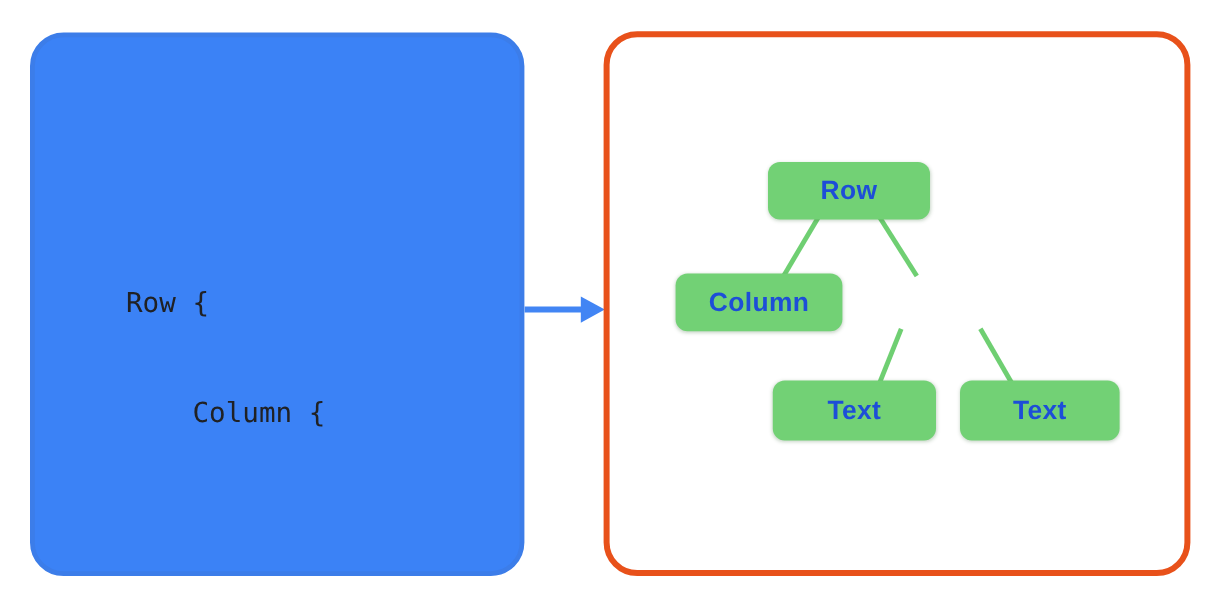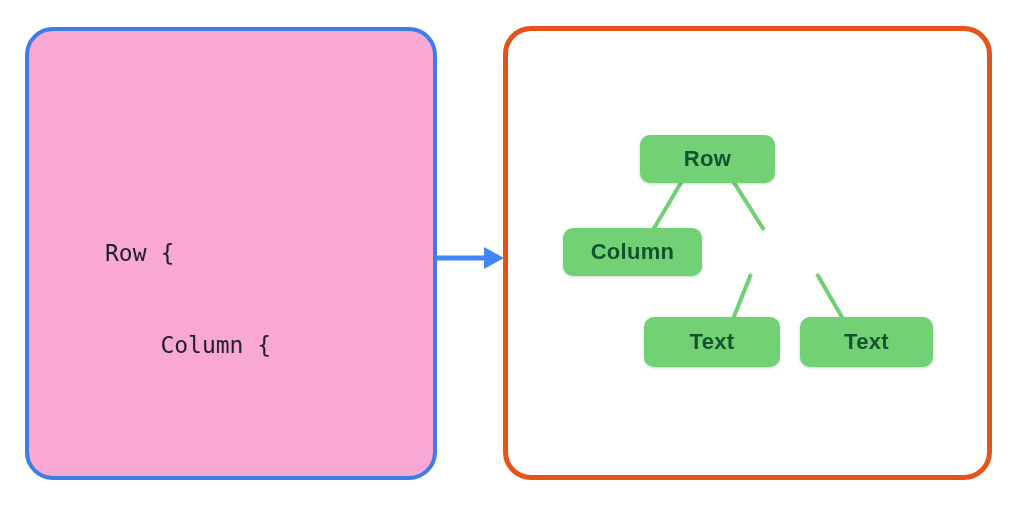--- a/index.html
+++ b/index.html
@@ -19,21 +19,21 @@
   
   .code-panel {
     position: absolute;
     left: 25px;
     top: 27px;
     width: 412px;
     height: 453px;
     box-sizing: border-box;
     border: 4px solid #3C7DE9;
     border-radius: 28px;
-    background: #f9a8d4;
+    background: #3b82f6;
   }
   .code-block {
     position: absolute;
     left: 76px;
     top: 146px;
     font-family: "DejaVu Sans Mono", "Liberation Mono", monospace;
     font-size: 23px;
     line-height: 30.5px;
     color: #202124;
     white-space: pre;
@@ -66,21 +66,21 @@
     left: 0;
     top: 0;
     width: 479px;
     height: 444px;
   }
   .tree-node {
     position: absolute;
     box-sizing: border-box;
     background: #72D175;
     border-radius: 10px;
-    color: #14532d;
+    color: #1d4ed8;
     font-size: 22px;
     font-weight: bold;
     letter-spacing: 0.3px;
     display: flex;
     align-items: center;
     justify-content: center;
     box-shadow: 0 1px 3px rgba(40, 90, 40, 0.25);
   }
   .node-row    { left: 132px; top: 104px; width: 135px; height: 48px; }
   .node-image  { left:  55px; top: 197px; width: 139px; height: 48px; }

